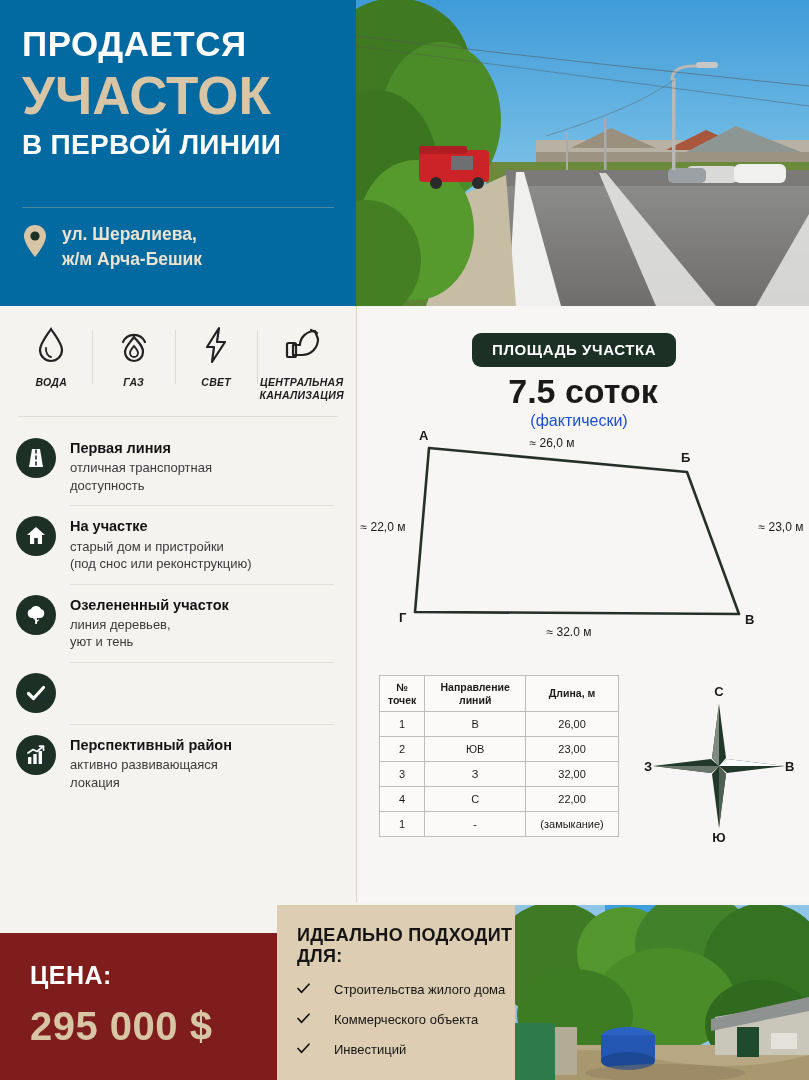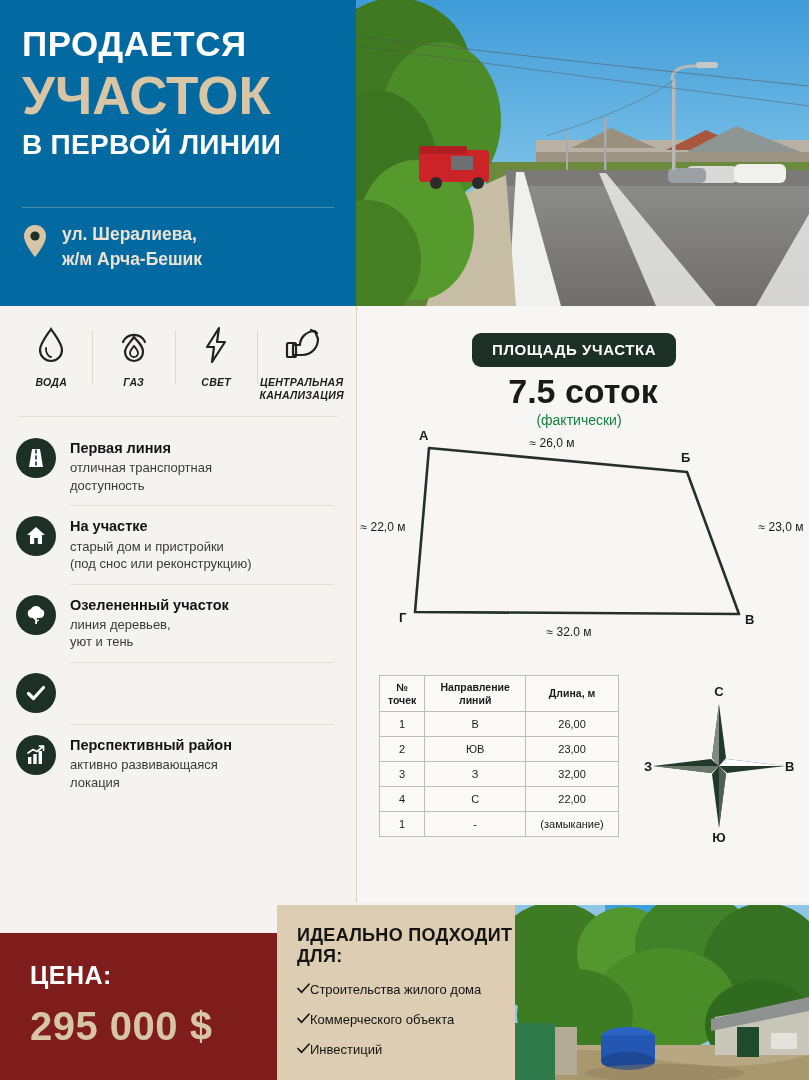--- a/index.html
+++ b/index.html
@@ -75,21 +75,21 @@
   .badge {
     position:absolute; left:115px; top:27px; background:#1c3025; color:#fff;
     font-size:15px; font-weight:bold; letter-spacing:.6px; padding:8px 20px 9px 20px; border-radius:9px;
   }
   .area-num {
     position:absolute; left:0; right:0; top:66px; text-align:center;
     font-size:34px; font-weight:bold; color:#1a1a1a;
   }
   .area-sub {
     position:absolute; left:0; right:8px; top:106px; text-align:center;
-    font-size:14px; color:#15803d;
+    font-size:16px; color:#1d4ed8;
   }
 
   .plotwrap { position:absolute; left:0; top:118px; width:452px; height:212px; }
   .tablewrap { position:absolute; left:22px; top:369px; width:240px; }
   table.pts { border-collapse:collapse; width:100%; background:#fbfaf8; }
   table.pts th, table.pts td {
     border:1px solid #bdbdbd; text-align:center; color:#1a1a1a;
     font-size:10.5px; padding:6px 2px;
   }
   table.pts th { font-weight:bold; line-height:1.2; padding:5px 2px; }
@@ -103,21 +103,21 @@
     margin-top:28px;
   }
   .price-lbl { color:#ffffff; font-size:25px; font-weight:bold; letter-spacing:.5px; }
   .price-val { color:#d8c5a6; font-size:40px; font-weight:bold; margin-top:14px; letter-spacing:.5px; }
 
   .ideal-box {
     position:absolute; left:277px; top:905px; width:238px; height:175px; background:#ddcdb2;
     padding:20px 0 0 20px;
   }
   .ideal-title { font-size:18px; font-weight:bold; color:#141414; letter-spacing:.3px; }
-  .ideal-item { display:flex; gap:0; align-items:center; margin-top:15px; font-size:13px; color:#141414; }
+  .ideal-item { display:flex; gap:24px; align-items:center; margin-top:15px; font-size:13px; color:#141414; }
   .chk { flex:0 0 13px; }
 
   .photo-garden { position:absolute; left:515px; top:905px; width:294px; height:175px; overflow:hidden; }
 
   .bottom-sep { position:absolute; left:0; top:902px; width:809px; height:3px; background:#f4f3f0; }
 </style>
 </head>
 <body>
 
 <div class="page">

